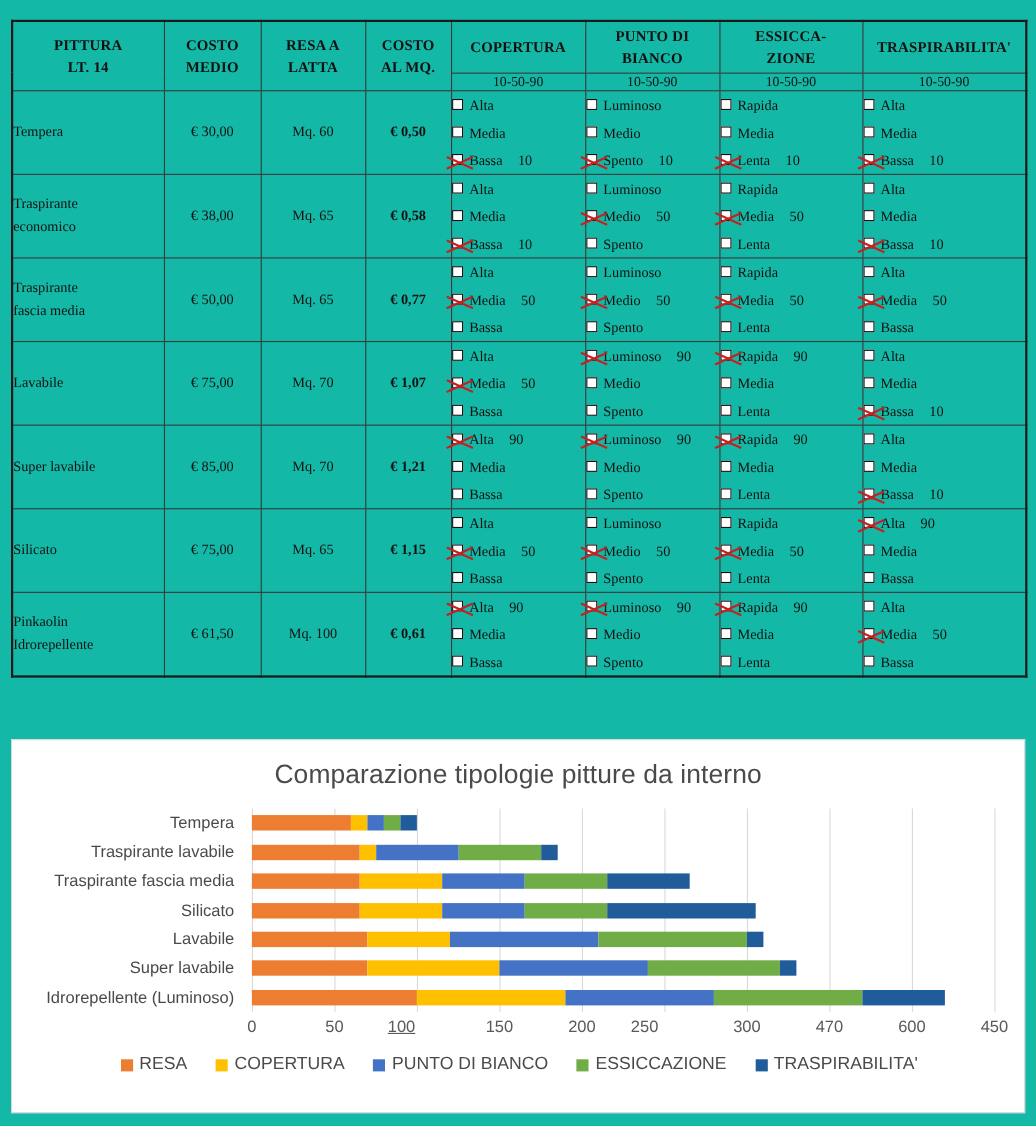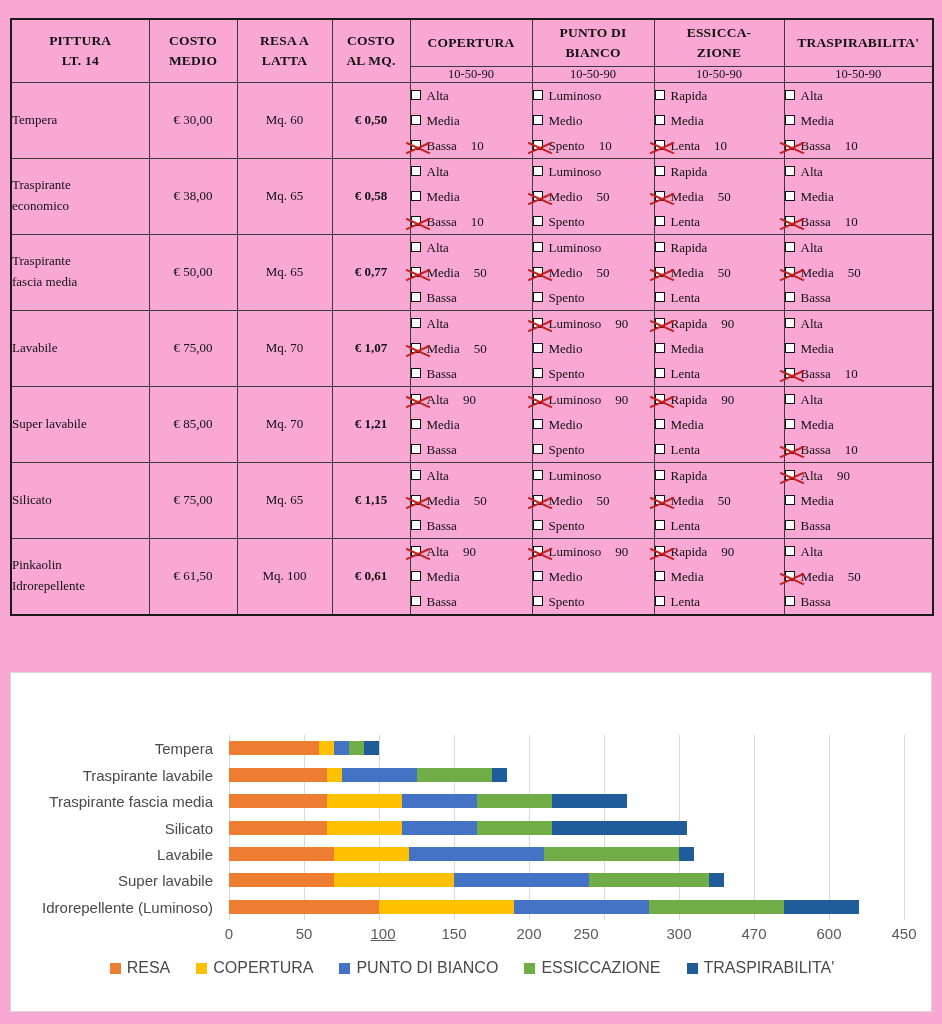--- a/index.html
+++ b/index.html
@@ -2,21 +2,21 @@
 <html><head>
 <meta charset="utf-8">
 <style>
   * { box-sizing: border-box; }
   html, body {
     margin: 0; padding: 0;
     width: 942px; height: 1024px;
     background: #ffffff;
     font-family: "Liberation Serif", serif;
   }
-  #page { position: relative; width: 942px; height: 1024px; background:#f9a8d4; overflow:hidden; }
+  #page { position: relative; width: 942px; height: 1024px; background:#14b8a6; overflow:hidden; }
 
   
   .table-wrap { position:absolute; left:10px; top:18px; width:922px; }
   table.paints {
     border-collapse: collapse;
     width: 922px;
     table-layout: fixed;
     border: 2px solid #1a1a1a;
   }
   table.paints td, table.paints th {
@@ -745,20 +745,21 @@
                 <span class="lbl">Bassa</span>
                 <span class="val"></span>
               </div>
             </td>
           </tr>
         </tbody>
     </table>
   </div>
 
   <div class="chart-card">
+    <div class="chart-title">Comparazione tipologie pitture da interno</div>
 
     <div class="plot-area">
       <div class="cat-labels" id="cat-labels">
           <div class="cat-label" style="top: 13.2143px;">Tempera</div>
           <div class="cat-label" style="top: 39.6429px;">Traspirante lavabile</div>
           <div class="cat-label" style="top: 66.0714px;">Traspirante fascia media</div>
           <div class="cat-label" style="top: 92.5px;">Silicato</div>
           <div class="cat-label" style="top: 118.929px;">Lavabile</div>
           <div class="cat-label" style="top: 145.357px;">Super lavabile</div>
           <div class="cat-label" style="top: 171.786px;">Idrorepellente (Luminoso)</div>
@@ -820,21 +821,21 @@
             <div class="seg" style="left: 0px; width: 150px; background: rgb(237, 125, 49);"></div>
             <div class="seg" style="left: 150px; width: 135px; background: rgb(255, 192, 0);"></div>
             <div class="seg" style="left: 285px; width: 135px; background: rgb(68, 114, 196);"></div>
             <div class="seg" style="left: 420px; width: 135px; background: rgb(112, 173, 71);"></div>
             <div class="seg" style="left: 555px; width: 75px; background: rgb(31, 92, 153);"></div>
           </div>
         </div>
       <div class="xticks" id="xticks">
           <div class="xtick" style="left: 0px;">0</div>
           <div class="xtick" style="left: 75px;">50</div>
-          <div class="xtick" style="left: 154px; text-decoration: underline;">100</div>
+          <div class="xtick" style="left: 136px; text-decoration: underline;">100</div>
           <div class="xtick" style="left: 225px;">150</div>
           <div class="xtick" style="left: 300px;">200</div>
           <div class="xtick" style="left: 357px;">250</div>
           <div class="xtick" style="left: 450px;">300</div>
           <div class="xtick" style="left: 525px;">470</div>
           <div class="xtick" style="left: 600px;">600</div>
           <div class="xtick" style="left: 675px;">450</div>
         </div>
     </div>
 

